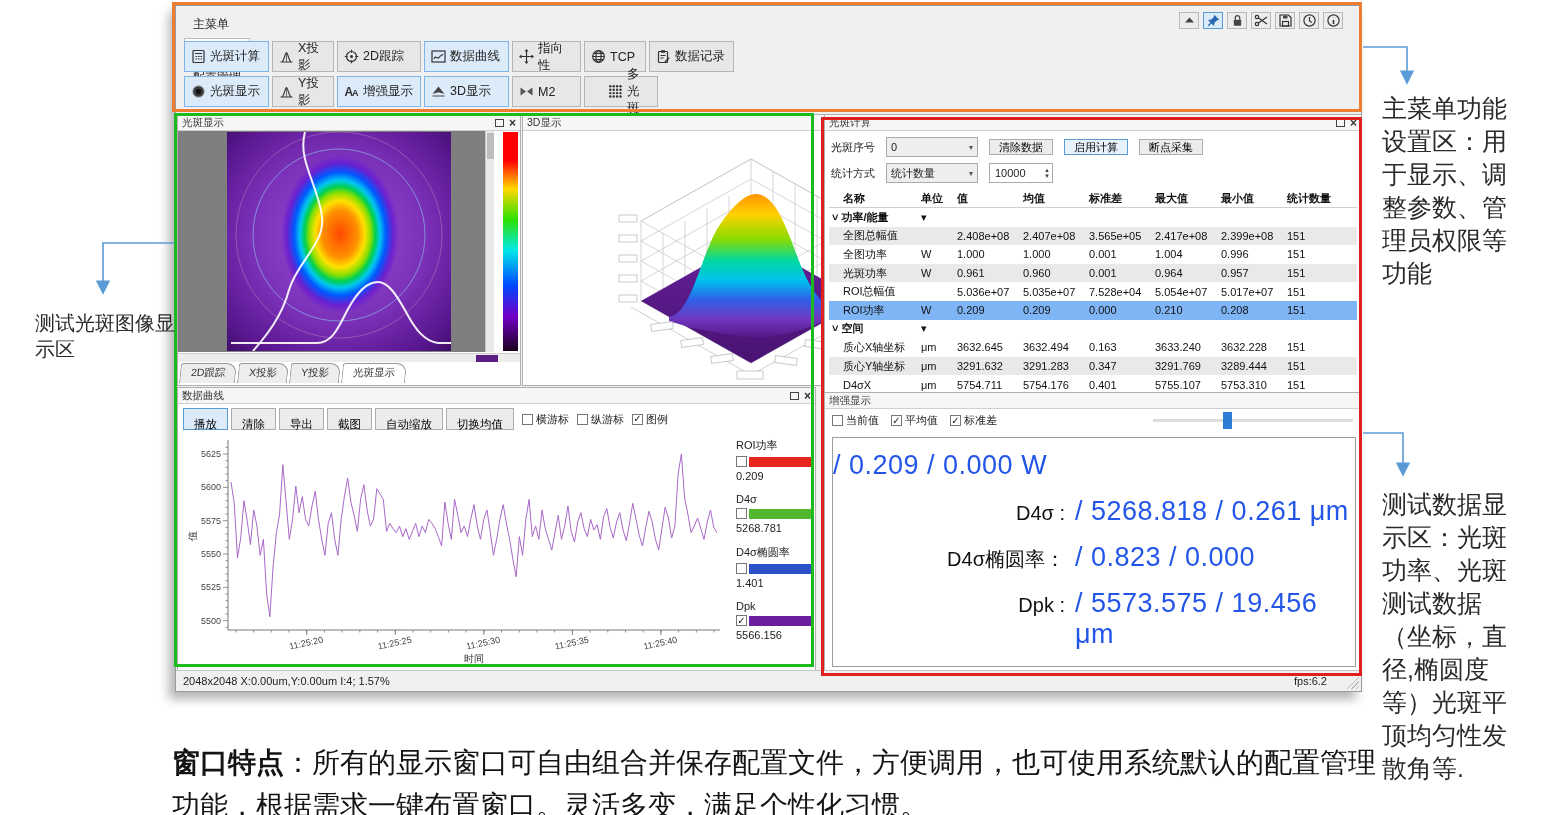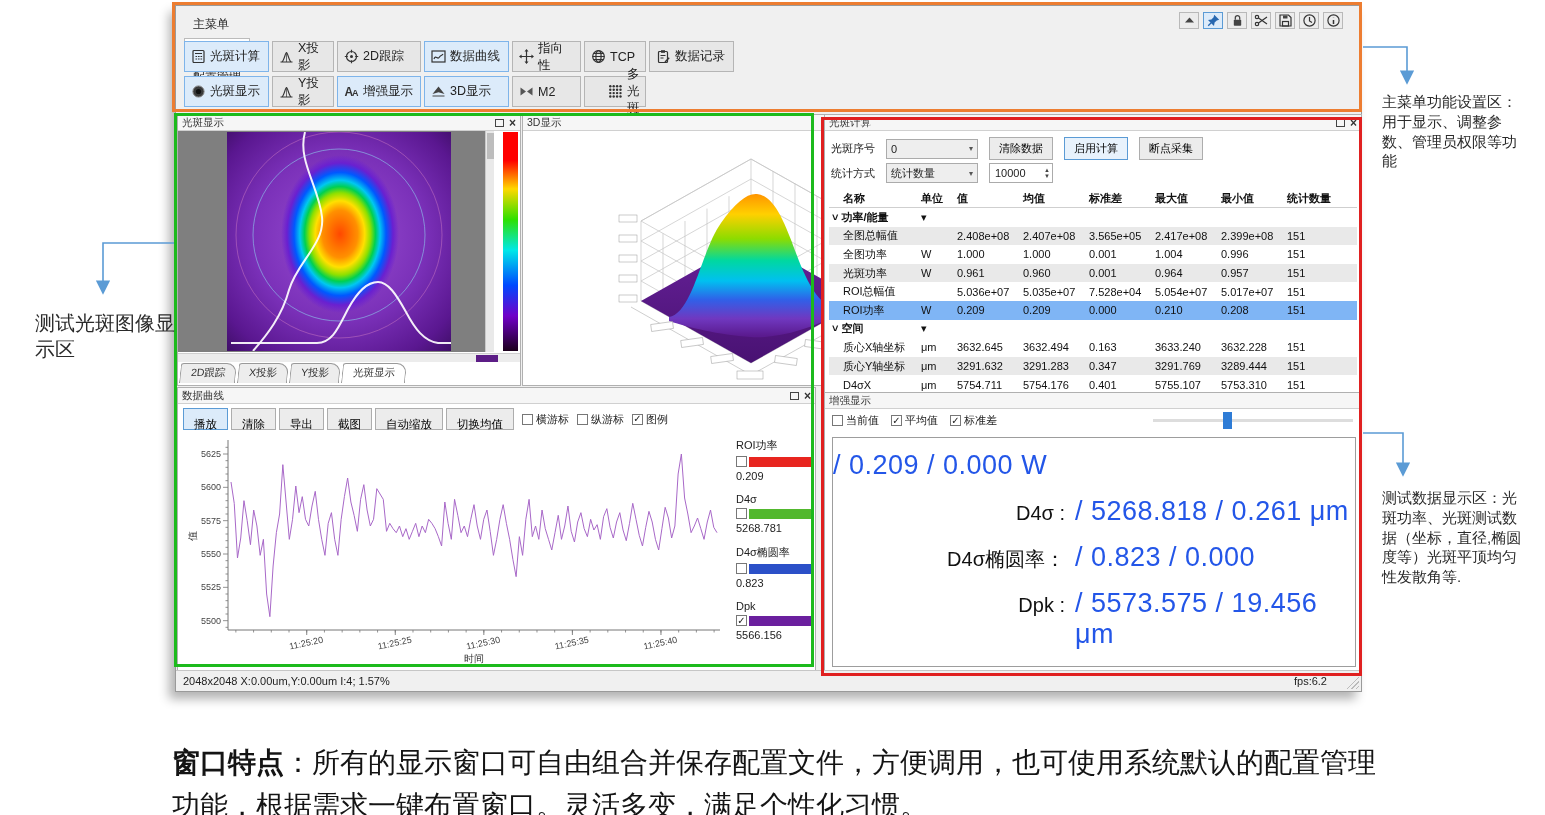--- a/index.html
+++ b/index.html
@@ -26,21 +26,21 @@
   .tbtn { height:31px; background:#e7e7e7; border:1px solid #b5b5b5; display:flex;
           align-items:center; justify-content:flex-start; gap:4px; padding:0 6px;
           font-size:12.5px; color:#222; cursor:pointer; }
   .tbtn.active { background:#dcebfa; border-color:#7eb4ea; }
   .toolbar-row.r1 .tbtn:nth-child(1){width:85px;} .toolbar-row.r1 .tbtn:nth-child(2){width:62px;}
   .toolbar-row.r1 .tbtn:nth-child(3){width:84px;} .toolbar-row.r1 .tbtn:nth-child(4){width:85px;}
   .toolbar-row.r1 .tbtn:nth-child(5){width:69px;} .toolbar-row.r1 .tbtn:nth-child(6){width:62px;}
   .toolbar-row.r1 .tbtn:nth-child(7){width:85px;}
   .toolbar-row.r2 .tbtn:nth-child(1){width:85px;} .toolbar-row.r2 .tbtn:nth-child(2){width:62px;}
   .toolbar-row.r2 .tbtn:nth-child(3){width:84px;} .toolbar-row.r2 .tbtn:nth-child(4){width:85px;}
-  .toolbar-row.r2 .tbtn:nth-child(5){width:69px;} .toolbar-row.r2 .tbtn:nth-child(6){width:62px;padding-left:23px;}
+  .toolbar-row.r2 .tbtn:nth-child(5){width:69px;} .toolbar-row.r2 .tbtn:nth-child(6){width:74px;padding-left:23px;}
   .ticon { display:flex; align-items:center; }
 
   
   .panel { position:absolute; background:#fff; border:1px solid #b0b0b0; }
   .ptitle { height:16px; background:#f6f6f6; border-bottom:1px solid #d0d0d0; display:flex;
             align-items:center; padding:0 4px; font-size:10.5px; color:#333; }
   .pctl { margin-left:auto; display:flex; gap:5px; align-items:center; }
   .ic-restore { width:9px; height:8px; border:1px solid #444; display:inline-block; }
   .ic-close { font-size:12px; font-weight:bold; color:#333; line-height:8px; }
 
@@ -82,21 +82,21 @@
 
   .panel.calc { left:648px; top:108px; width:538px; height:282px; }
   .calc-ctl { position:absolute; left:6px; font-size:11px; color:#222; display:flex; align-items:center; gap:11px; }
   .calc-ctl.row1 { top:22px; } .calc-ctl.row2 { top:48px; }
   .dd { width:92px; height:20px; background:#eee; border:1px solid #ababab; font-size:11px;
         display:flex; align-items:center; padding:0 4px; color:#222; }
   .dd .caret { margin-left:auto; font-size:8px; color:#555; }
   .spin { width:64px; height:20px; background:#fff; border:1px solid #ababab; font-size:11px;
           display:flex; align-items:center; padding:0 2px 0 5px; }
   .spin .arrows { margin-left:auto; display:flex; flex-direction:column; font-size:6px; line-height:6px; color:#444; }
-  .pbtn { height:23px; padding:0 9px; font-size:11px; background:#ececec; border:1px solid #adadad; cursor:pointer; }
+  .pbtn { height:16px; padding:0 9px; font-size:11px; background:#ececec; border:1px solid #adadad; cursor:pointer; }
   .pbtn.blue { background:#e8f2fc; border-color:#5b9bd5; }
   .ttable { position:absolute; left:4px; top:74px; width:528px; font-size:11px; color:#111; }
   .trow { display:grid; grid-template-columns:92px 36px 66px 66px 66px 66px 66px 60px; height:18.6px;
           align-items:center; }
   .trow.head { font-weight:bold; border-bottom:1px solid #cfcfcf; height:19px; }
   .trow.group { font-weight:bold; }
   .trow .c0 { padding-left:14px; }
   .trow.group .c0 { padding-left:3px; }
   .trow.stripe { background:#e9e9e9; }
   .trow.selected { background:#7fb5f5; }
@@ -118,21 +118,21 @@
   .grip { position:absolute; right:2px; bottom:2px; width:13px; height:13px;
           background:linear-gradient(135deg,transparent 50%,#bbb 50%,#bbb 56%,transparent 56%,transparent 68%,#bbb 68%,#bbb 74%,transparent 74%,transparent 86%,#bbb 86%,#bbb 92%,transparent 92%); }
 
   
   .frame { position:absolute; border-style:solid; pointer-events:none; }
   .frame.orange { left:172px; top:2px;  width:1190px; height:110px; border-width:3px; }
   .frame.green  { left:174px; top:113px; width:640px;  height:554px; border-width:3px; }
   .frame.red    { left:821px; top:117px; width:541px;  height:559px; border-width:3px; }
 
   
-  .ann { position:absolute; font-size:15px; color:#2a2a2a; line-height:1.32; }
+  .ann { position:absolute; font-size:25px; color:#2a2a2a; line-height:1.32; }
   .ann.left  { left:35px;  top:310px; width:148px; font-size:20px; }
   .ann.rtop  { left:1382px; top:92px;  width:140px; }
   .ann.rbot  { left:1382px; top:488px; width:148px; }
   .overlay { position:absolute; left:0; top:0; pointer-events:none; }
 
   .footer { position:absolute; left:172px; top:742px; width:1215px; font-size:28px; color:#141414; line-height:1.52; }
   .footer b { font-weight:700; }
 </style>
 </head>
 <body>
@@ -560,21 +560,21 @@
     <span class="leg-bar" style="background:#52B82E"></span>
             </div>
     <div class="leg-val">5268.781</div>
           </div>
           <div class="leg">
             <div class="leg-name">D4σ椭圆率</div>
     <div class="leg-row">
               <span class="cbx"></span>
     <span class="leg-bar" style="background:#2B50C8"></span>
             </div>
-    <div class="leg-val">0.823</div>
+    <div class="leg-val">1.401</div>
           </div>
           <div class="leg">
             <div class="leg-name">Dpk</div>
     <div class="leg-row">
               <span class="cbx">✓</span>
     <span class="leg-bar" style="background:#6B1F9E"></span>
             </div>
     <div class="leg-val">5566.156</div>
           </div>
         </div>

